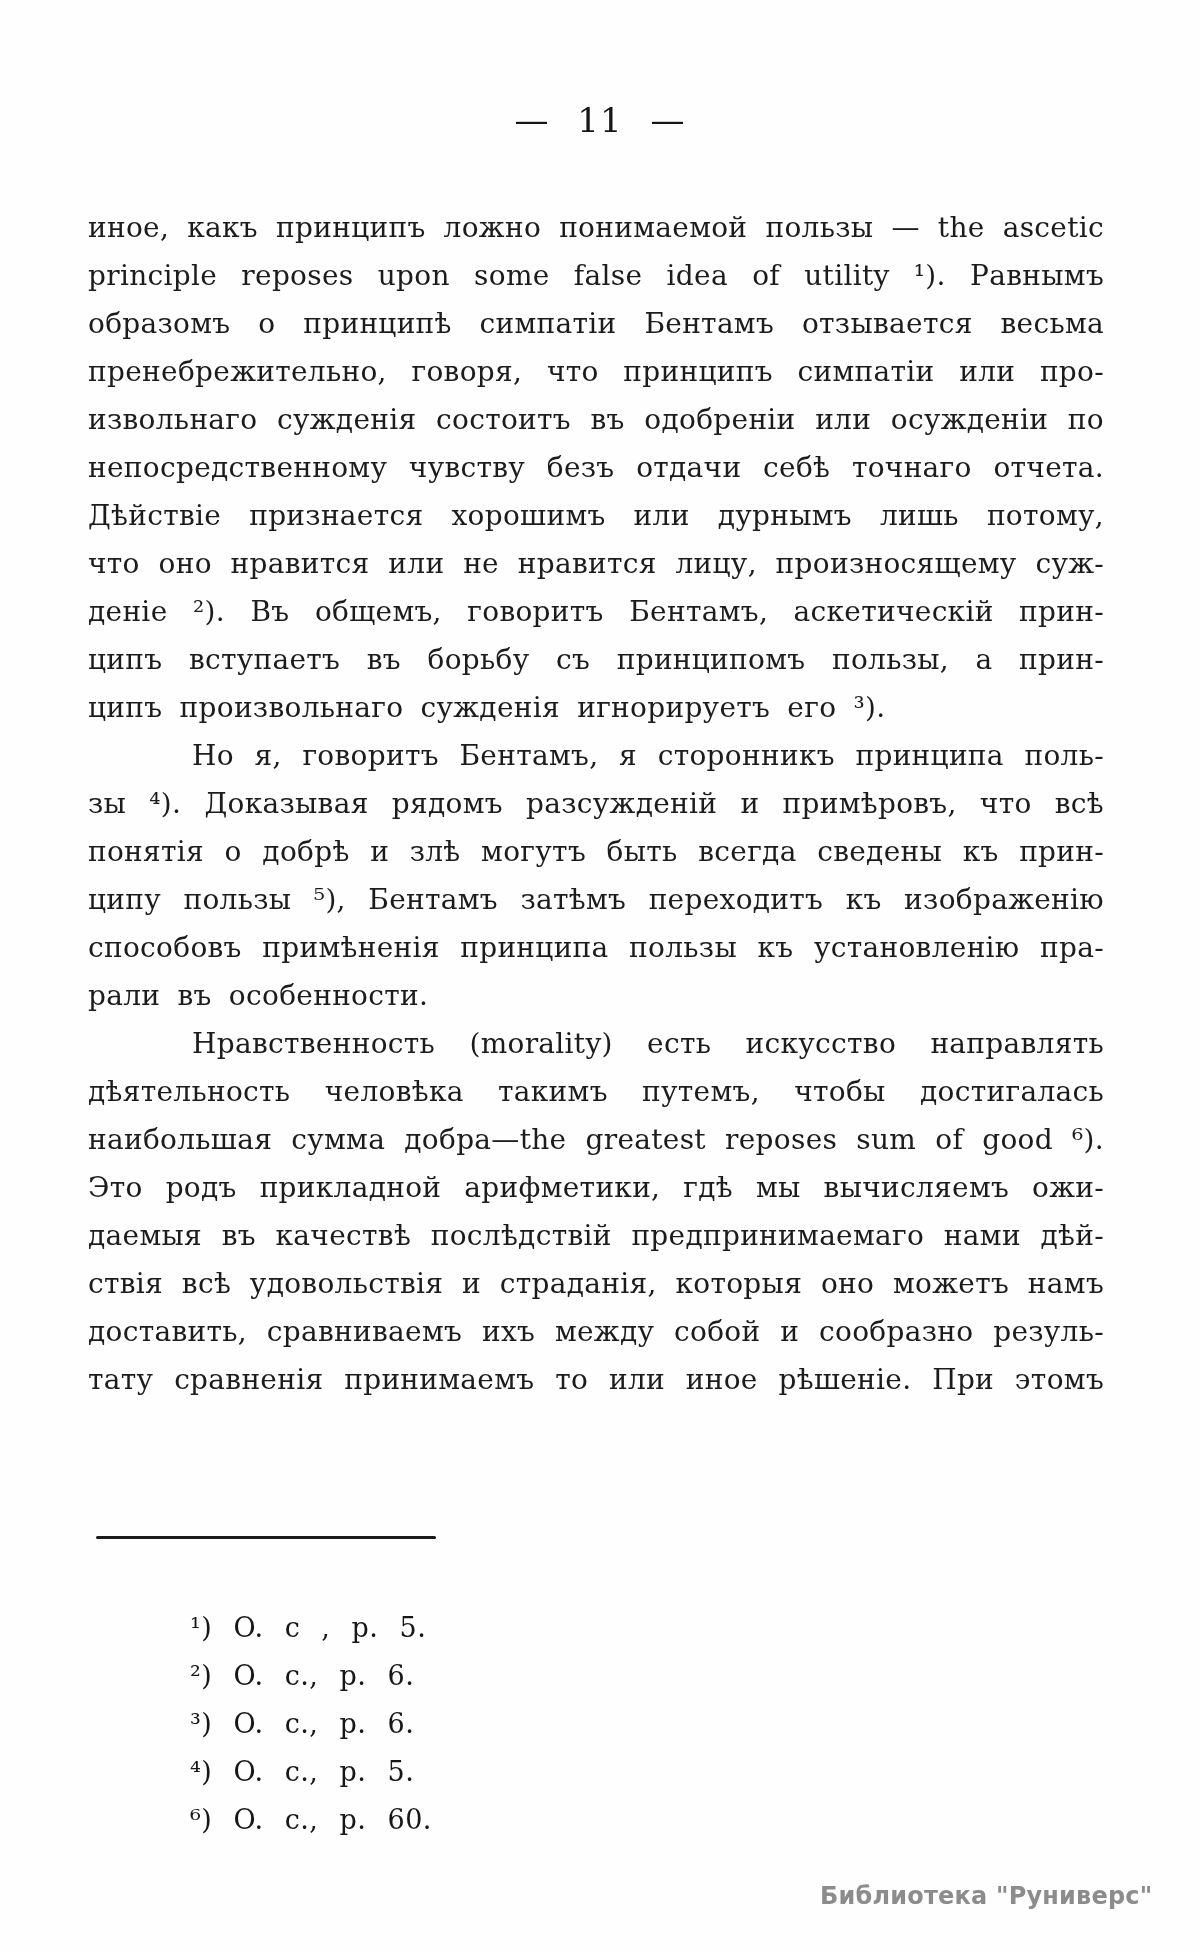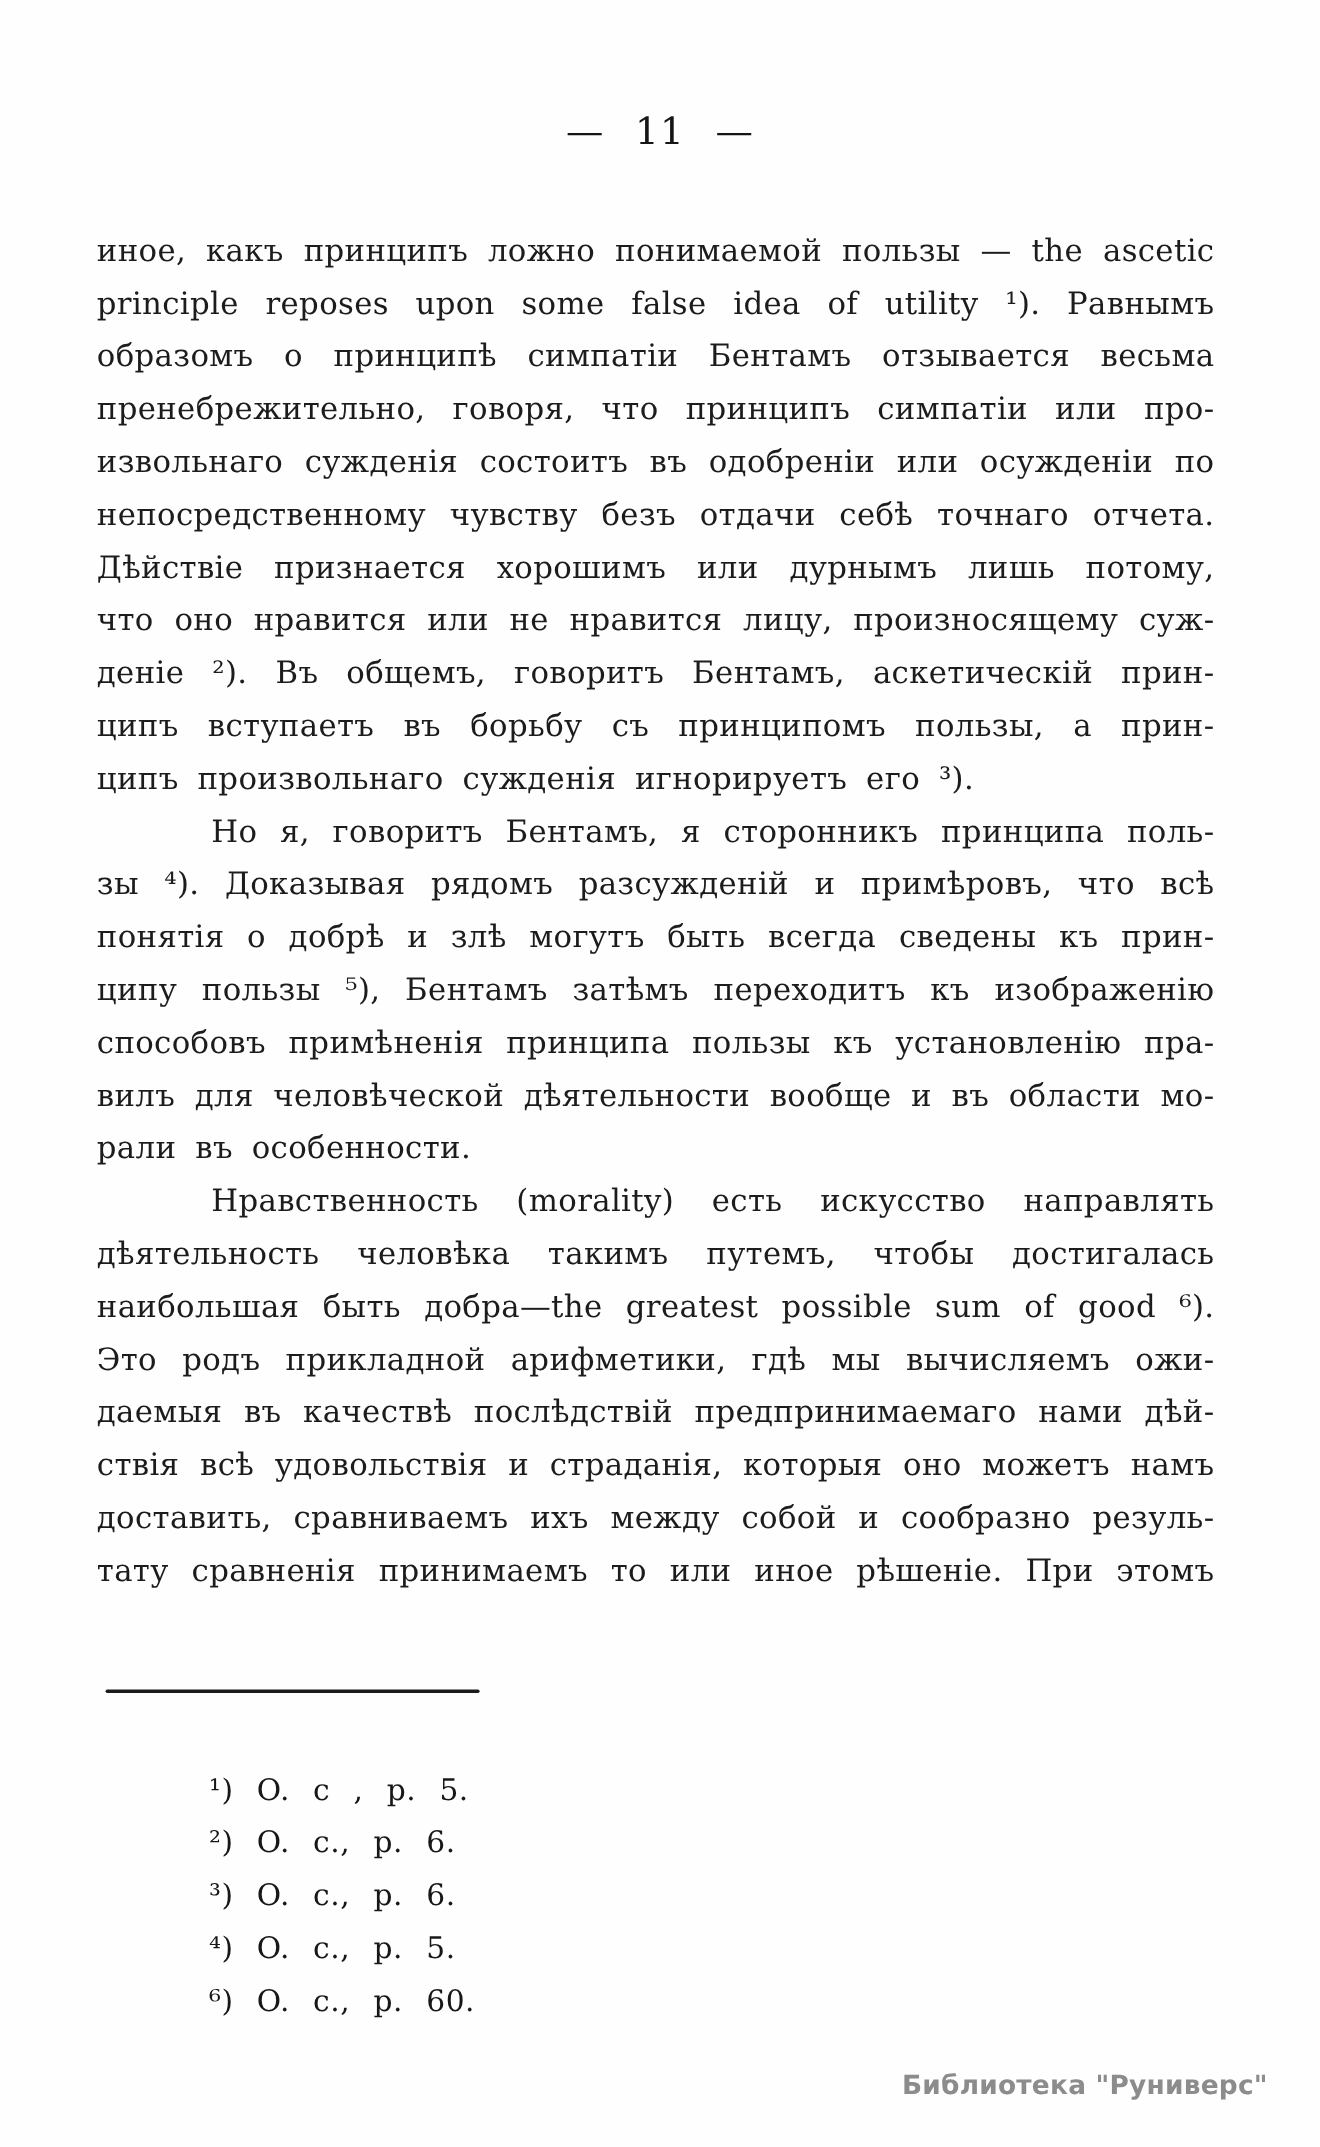--- a/index.html
+++ b/index.html
@@ -95,25 +95,24 @@
   <div class="line">Дѣйствіе признается хорошимъ или дурнымъ лишь потому,</div>
   <div class="line">что оно нравится или не нравится лицу, произносящему суж-</div>
   <div class="line">деніе ²). Въ общемъ, говоритъ Бентамъ, аскетическій прин-</div>
   <div class="line">ципъ вступаетъ въ борьбу съ принципомъ пользы, а прин-</div>
   <div class="line end">ципъ произвольнаго сужденія игнорируетъ его ³).</div>
   <div class="line indent">Но я, говоритъ Бентамъ, я сторонникъ принципа поль-</div>
   <div class="line">зы ⁴). Доказывая рядомъ разсужденій и примѣровъ, что всѣ</div>
   <div class="line">понятія о добрѣ и злѣ могутъ быть всегда сведены къ прин-</div>
   <div class="line">ципу пользы ⁵), Бентамъ затѣмъ переходитъ къ изображенію</div>
   <div class="line">способовъ примѣненія принципа пользы къ установленію пра-</div>
-  <div class="line">вилъ для человѣческой дѣятельности вообще и въ области мо-</div>
   <div class="line end">рали въ особенности.</div>
   <div class="line indent">Нравственность (morality) есть искусство направлять</div>
   <div class="line">дѣятельность человѣка такимъ путемъ, чтобы достигалась</div>
-  <div class="line">наибольшая быть добра—the greatest possible sum of good ⁶).</div>
+  <div class="line">наибольшая сумма добра—the greatest reposes sum of good ⁶).</div>
   <div class="line">Это родъ прикладной арифметики, гдѣ мы вычисляемъ ожи-</div>
   <div class="line">даемыя въ качествѣ послѣдствій предпринимаемаго нами дѣй-</div>
   <div class="line">ствія всѣ удовольствія и страданія, которыя оно можетъ намъ</div>
   <div class="line">доставить, сравниваемъ ихъ между собой и сообразно резуль-</div>
   <div class="line">тату сравненія принимаемъ то или иное рѣшеніе. При этомъ</div>
 </div>
 
 <div class="footnote-separator"></div>
 
 <div class="footnotes">

